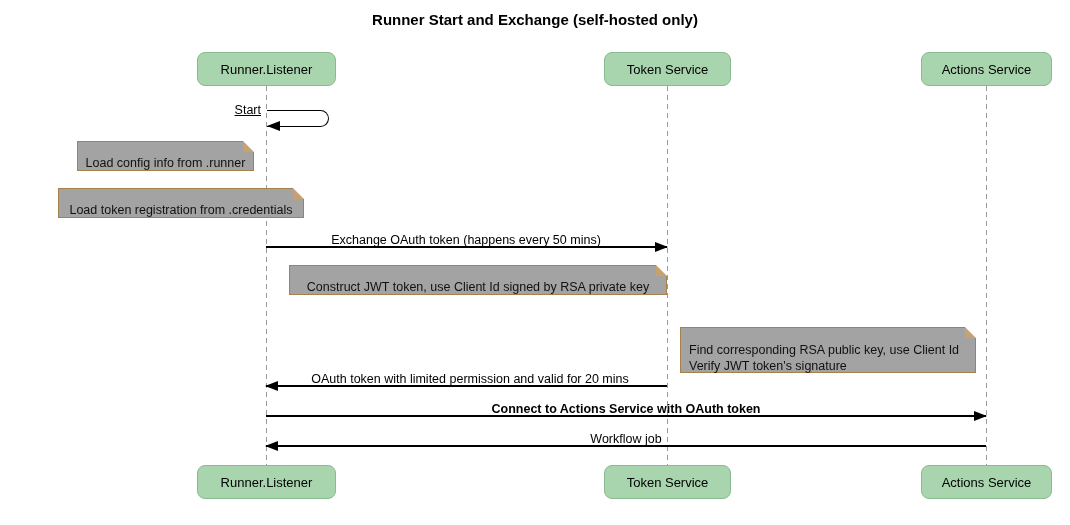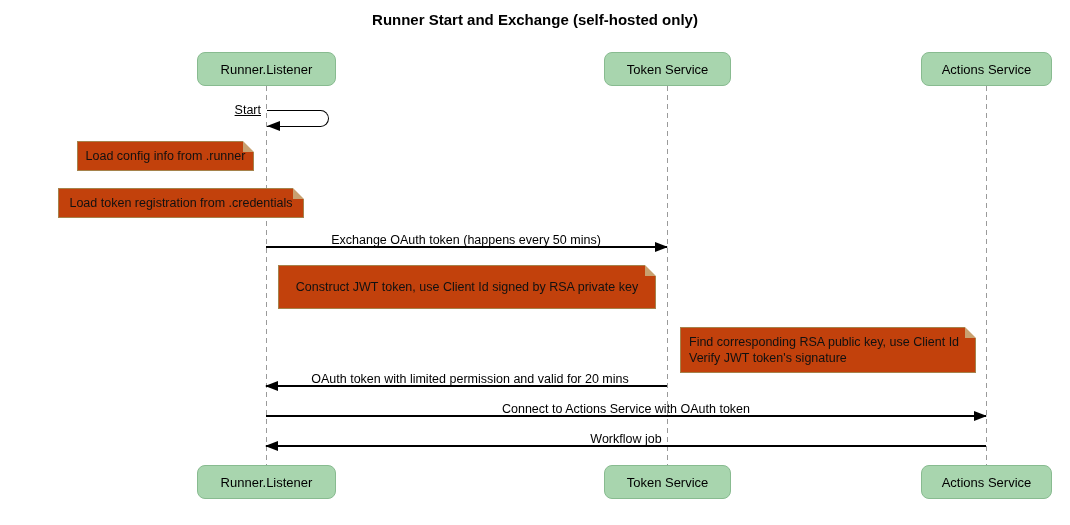--- a/index.html
+++ b/index.html
@@ -23,28 +23,28 @@
     position:absolute;height:34px;
     background:#A8D5AE;
     border:1.5px solid #88BB90;
     border-radius:8px;
     box-sizing:border-box;
     display:flex;align-items:center;justify-content:center;
     font-size:13px;color:#000;
   }
   .note{
     position:absolute;
-    background:#c2410c;
+    background:#a3a3a3;
     border:1px solid #A5824B;
     box-sizing:border-box;
     font-size:12.5px;color:#111;
-    display:flex;flex-direction:column;justify-content:center;
+    display:flex;flex-direction:column;
     text-align:center;
     white-space:nowrap;
-    padding:2px 6px;
+    padding:14px 6px;
   }
   .note.left-align{text-align:left;padding-left:8px;line-height:16px;margin-top:16px;}
   .note::before{
     content:"";position:absolute;top:-1px;right:-1px;
     border-style:solid;border-width:0 11px 11px 0;
     border-color:#ffffff #ffffff #C8A170 #C8A170;
   }
   .msg-label{
     position:absolute;font-size:12.5px;color:#000;
     white-space:nowrap;transform:translateX(-50%);
@@ -106,33 +106,33 @@
   <div class="note" style="left:77px;top:141px;width:177px;height:30px;">
     <span>Load config info from .runner</span>
   </div>
   <div class="note" style="left:10px;top:188px;width:246px;height:30px;margin-left:48px;">
     <span>Load token registration from .credentials</span>
   </div>
 
   <div class="msg-label" style="left:466px;top:233px;">Exchange OAuth token (happens every 50 mins)</div>
   <div class="msg-line right" style="left:266px;top:246px;width:401px;"></div>
 
-  <div class="note" style="left:278px;top:265px;width:378px;height:44px;">
+  <div class="note" style="left:289px;top:265px;width:378px;height:30px;">
     <span>Construct JWT token, use Client Id signed by RSA private key</span>
   </div>
 
   <div class="note left-align" style="left:680px;top:311px;width:296px;height:46px;">
     <span>Find corresponding RSA public key, use Client Id</span>
     <span>Verify JWT token's signature</span>
   </div>
 
   <div class="msg-label" style="left:470px;top:372px;">OAuth token with limited permission and valid for 20 mins</div>
   <div class="msg-line left" style="left:266px;top:385px;width:401px;"></div>
 
-  <div class="msg-label" style="left:626px;top:402px;">Connect to Actions Service with OAuth token</div>
+  <div class="msg-label" style="left:626px;top:402px;font-weight:bold;">Connect to Actions Service with OAuth token</div>
   <div class="msg-line right" style="left:266px;top:415px;width:720px;"></div>
 
   <div class="msg-label" style="left:626px;top:432px;">Workflow job</div>
   <div class="msg-line left" style="left:266px;top:445px;width:720px;"></div>
 
   <div class="participant" style="left:197px;top:465px;width:139px;">
     <span>Runner.Listener</span>
   </div>
   <div class="participant" style="left:604px;top:465px;width:127px;">
     <span>Token Service</span>

